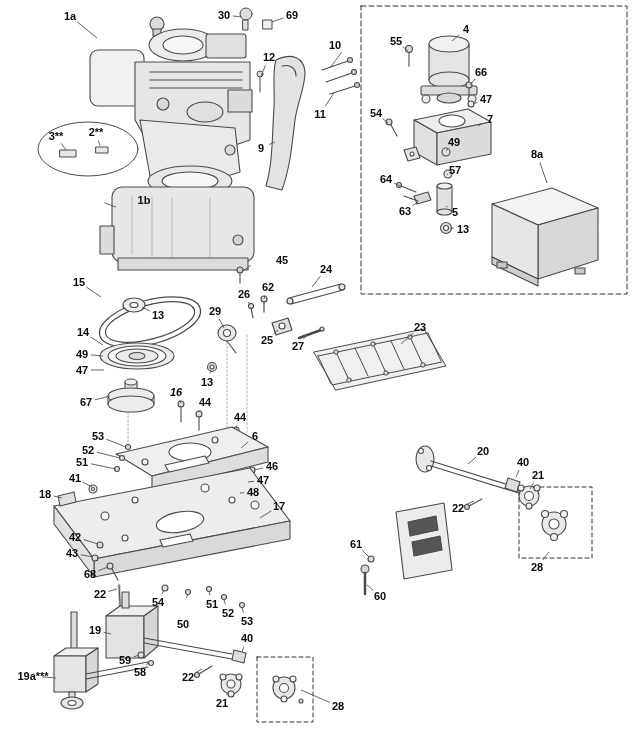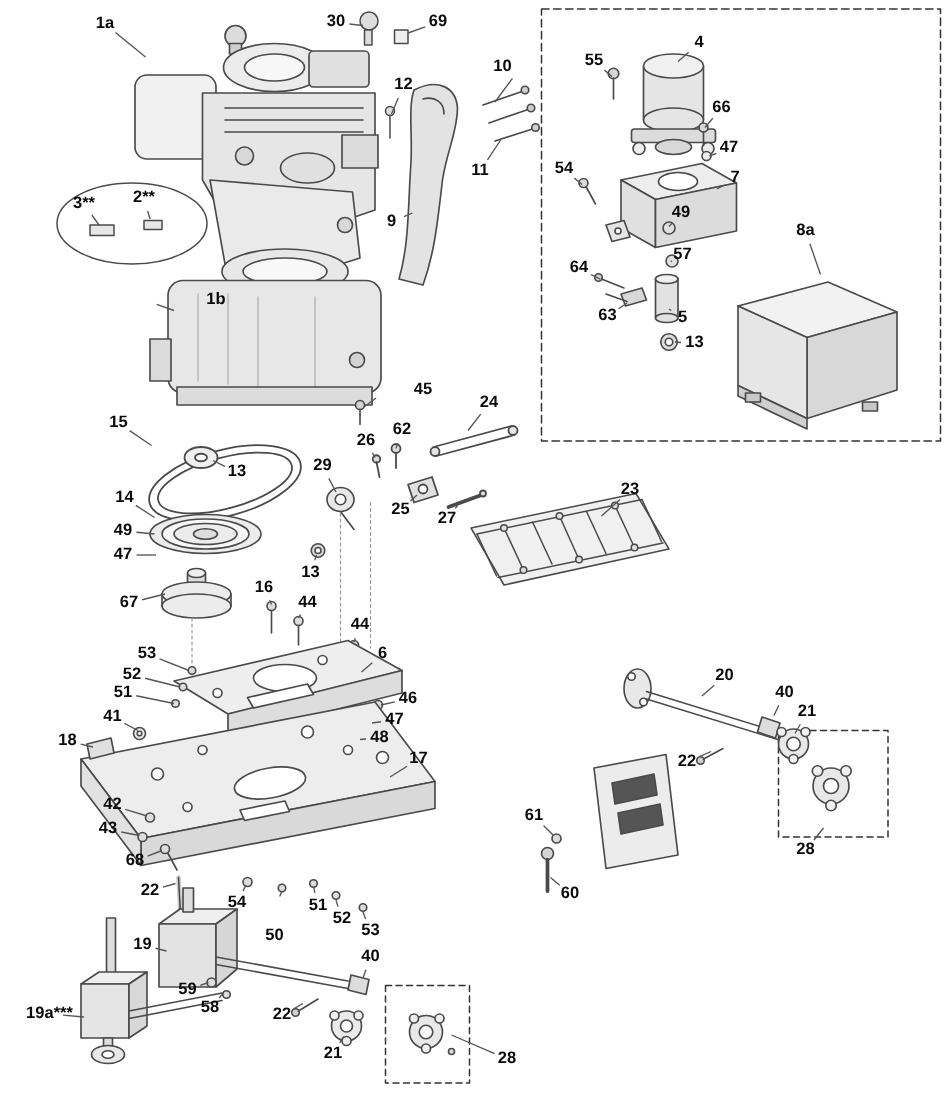--- a/index.html
+++ b/index.html
@@ -437,21 +437,21 @@
       <span class="callout" style="left: 244px; top: 294px;">26</span>
       <span class="callout" style="left: 158px; top: 315px;">13</span>
       <span class="callout" style="left: 215px; top: 311px;">29</span>
       <span class="callout" style="left: 420px; top: 327px;">23</span>
       <span class="callout" style="left: 83px; top: 332px;">14</span>
       <span class="callout" style="left: 267px; top: 340px;">25</span>
       <span class="callout" style="left: 298px; top: 346px;">27</span>
       <span class="callout" style="left: 82px; top: 354px;">49</span>
       <span class="callout" style="left: 82px; top: 370px;">47</span>
       <span class="callout" style="left: 207px; top: 382px;">13</span>
-      <span class="callout" style="left: 176px; top: 392px;">16</span>
+      <span class="callout" style="left: 176px; top: 392px; font-style: italic;">16</span>
       <span class="callout" style="left: 86px; top: 402px;">67</span>
       <span class="callout" style="left: 205px; top: 402px;">44</span>
       <span class="callout" style="left: 240px; top: 417px;">44</span>
       <span class="callout" style="left: 255px; top: 436px;">6</span>
       <span class="callout" style="left: 98px; top: 436px;">53</span>
       <span class="callout" style="left: 88px; top: 450px;">52</span>
       <span class="callout" style="left: 82px; top: 462px;">51</span>
       <span class="callout" style="left: 483px; top: 451px;">20</span>
       <span class="callout" style="left: 272px; top: 466px;">46</span>
       <span class="callout" style="left: 75px; top: 478px;">41</span>

